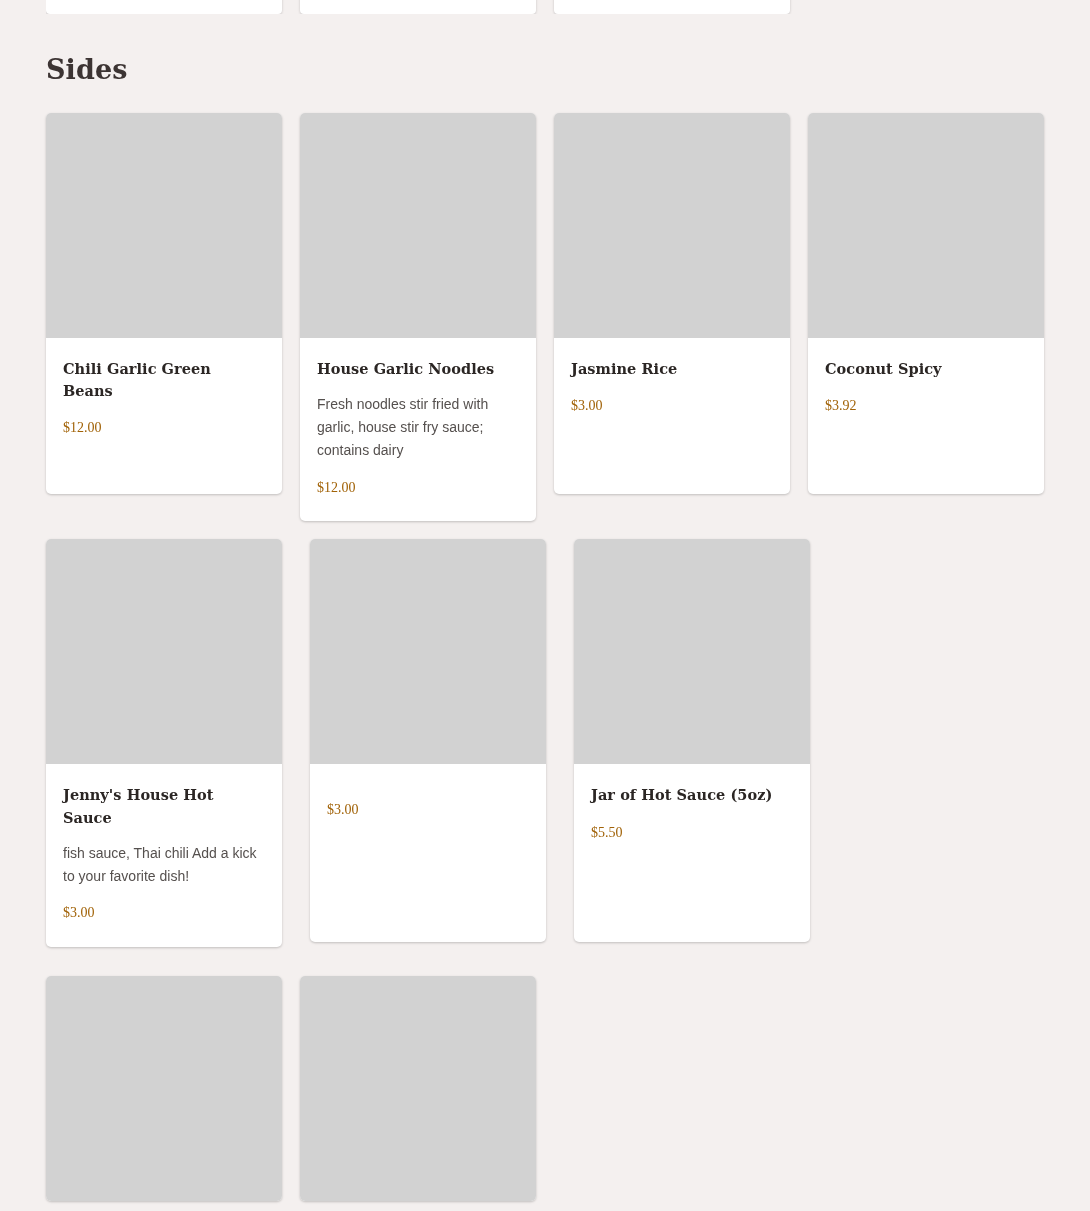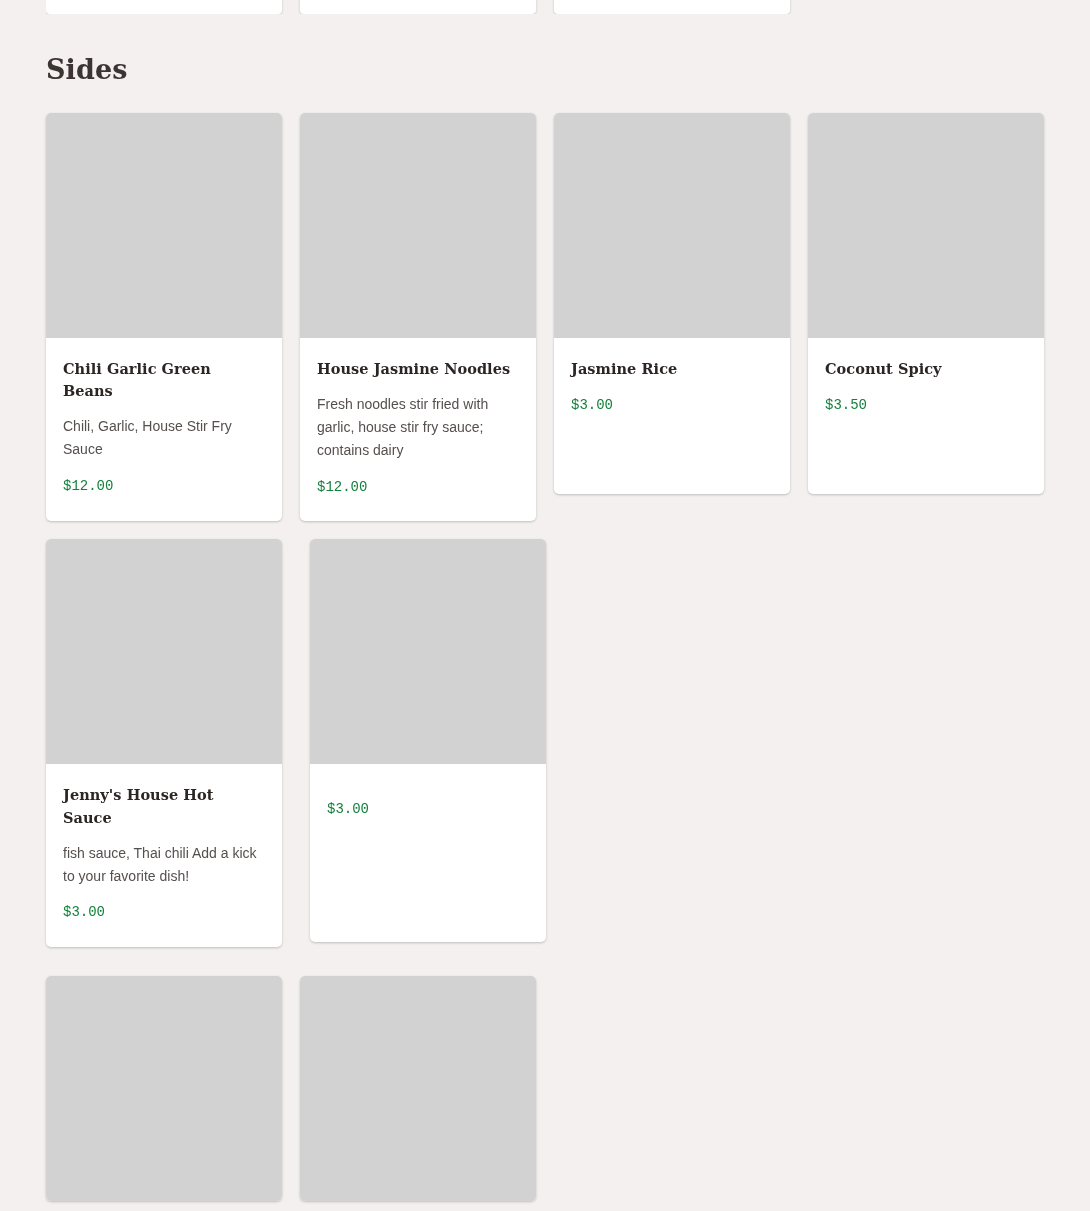--- a/index.html
+++ b/index.html
@@ -94,24 +94,24 @@
   }
   .card-desc {
     font-family: Liberation Sans, sans-serif;
     font-size: 14px;
     line-height: 1.64;
     color: #55504e;
     margin: 13px 0 0 0;
     white-space: pre-line;
   }
   .card-price {
-    font-family: Liberation Mono, monospace;
+    font-family: Liberation Serif, serif;
     font-size: 14px;
     line-height: 1.4;
-    color: #15803d;
+    color: #a16207;
     margin: 16px 0 0 0;
   }
   .card-desc:empty { display: none; }
 
   
   .sides-row-1 .card { min-height: 381px; }
   .sides-row-2 .card { min-height: 403px; }
   .desserts-row .card-media { height: 225px; }
 </style>
 </head>
@@ -126,49 +126,48 @@
   </div>
 
   <h2 class="section-title sides-title">Sides</h2>
 
   <div class="grid sides-row-1">
 
     <div class="card">
       <div class="card-media"></div>
       <div class="card-body">
         <div class="card-title">Chili Garlic Green Beans</div>
-        <div class="card-desc">Chili, Garlic, House Stir Fry Sauce</div>
         <div class="card-price">$12.00</div>
       </div>
     </div>
 
     <div class="card">
       <div class="card-media"></div>
       <div class="card-body">
-        <div class="card-title">House Jasmine Noodles</div>
+        <div class="card-title">House Garlic Noodles</div>
         <div class="card-desc">Fresh noodles stir fried with garlic, house stir fry sauce; contains dairy</div>
         <div class="card-price">$12.00</div>
       </div>
     </div>
 
     <div class="card">
       <div class="card-media"></div>
       <div class="card-body">
         <div class="card-title">Jasmine Rice</div>
 
         <div class="card-price">$3.00</div>
       </div>
     </div>
 
     <div class="card">
       <div class="card-media"></div>
       <div class="card-body">
         <div class="card-title">Coconut Spicy</div>
 
-        <div class="card-price">$3.50</div>
+        <div class="card-price">$3.92</div>
       </div>
     </div>
 
   </div>
 
   <div class="grid sides-row-2">
 
     <div class="card">
       <div class="card-media"></div>
       <div class="card-body">
@@ -178,20 +177,28 @@
       </div>
     </div>
 
     <div class="card">
       <div class="card-media"></div>
       <div class="card-body">
         <div class="card-price">$3.00</div>
       </div>
     </div>
 
+    <div class="card">
+      <div class="card-media"></div>
+      <div class="card-body">
+        <div class="card-title">Jar of Hot Sauce (5oz)</div>
+
+        <div class="card-price">$5.50</div>
+      </div>
+    </div>
 
   </div>
 
 
   <div class="grid desserts-row">
 
     <div class="card">
       <div class="card-media"></div>
 
     </div>

